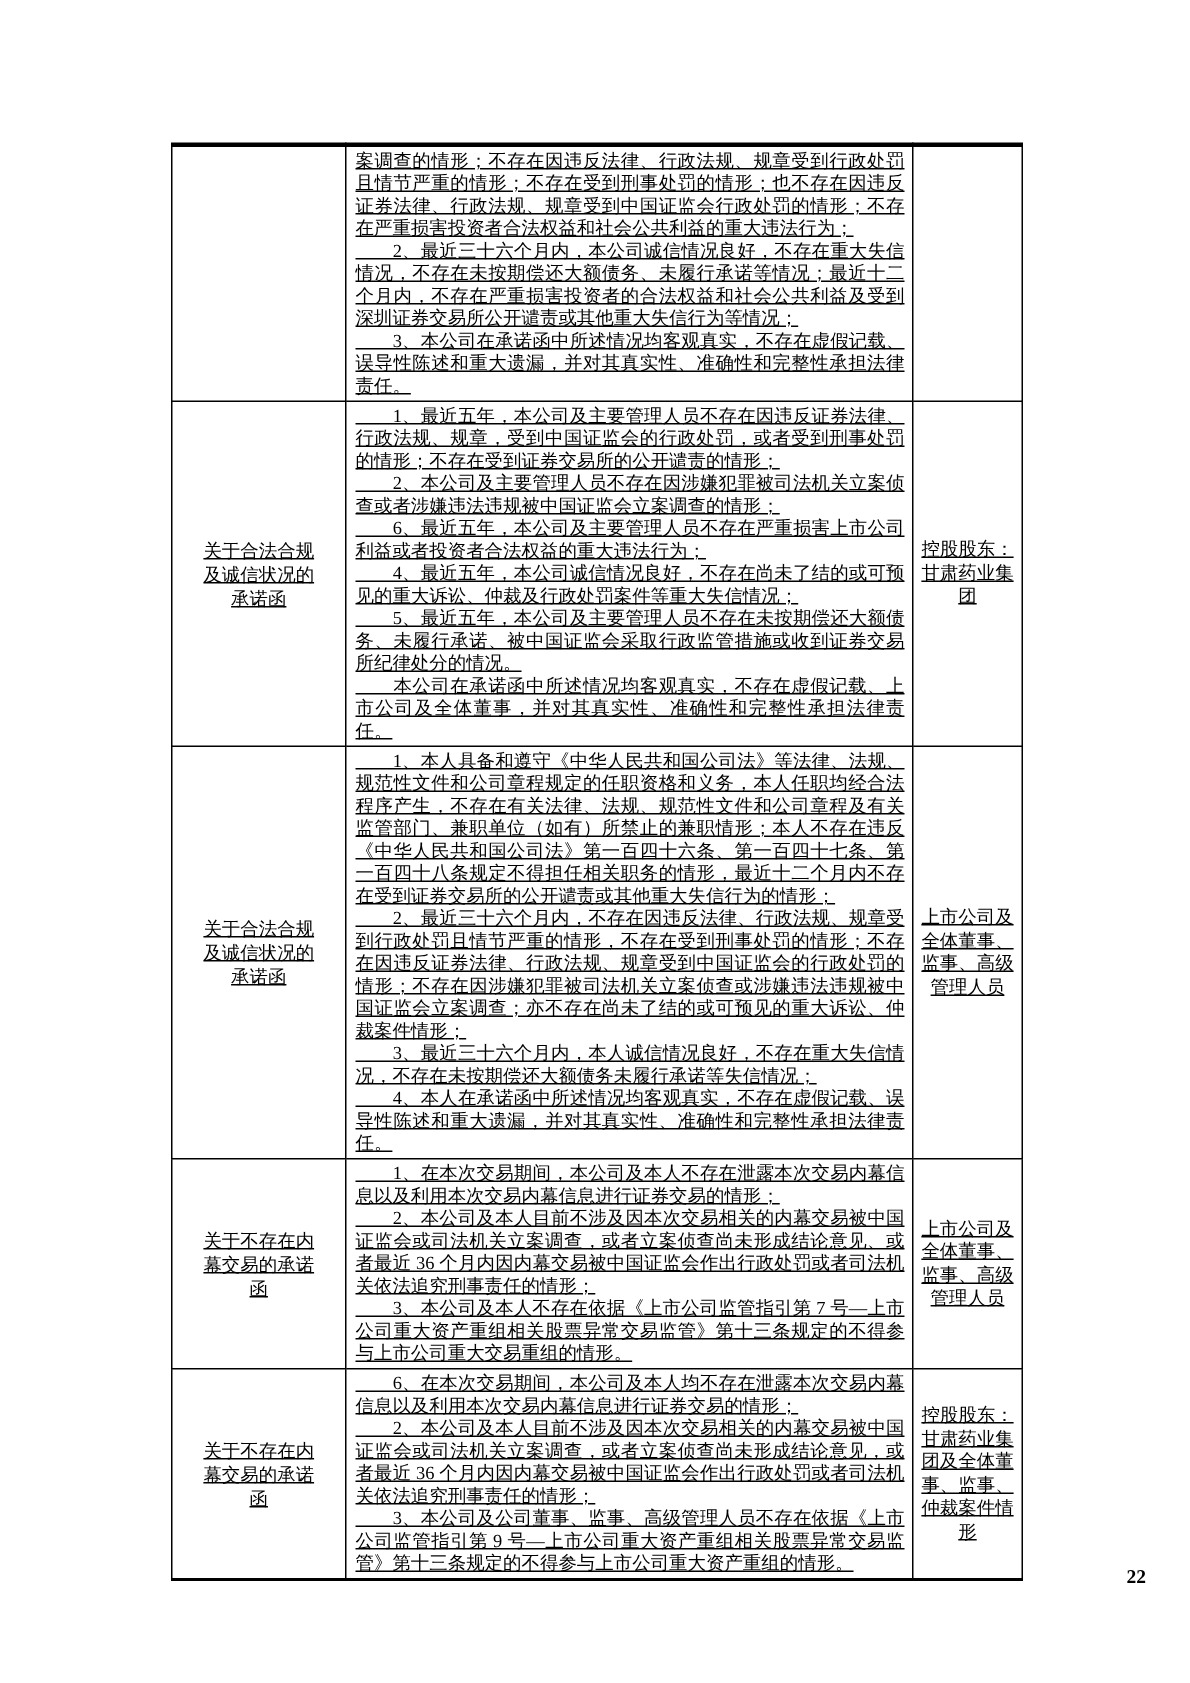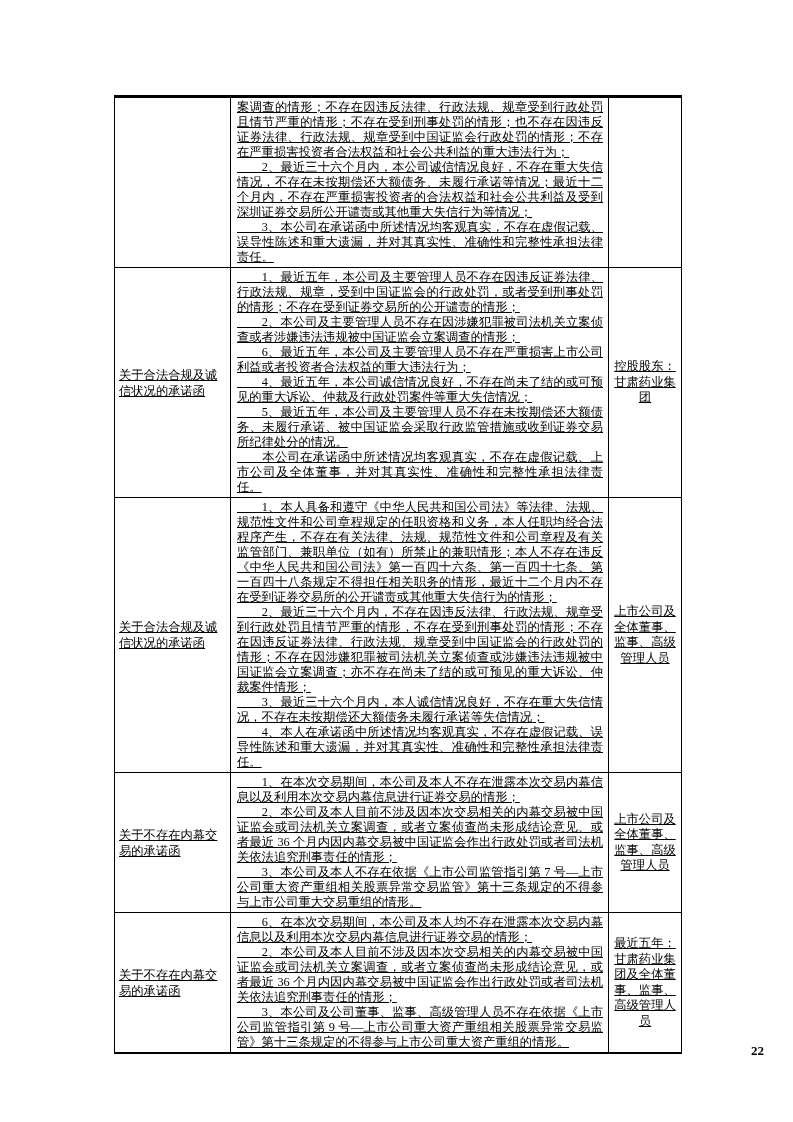--- a/index.html
+++ b/index.html
@@ -31,24 +31,24 @@
   }
   table.doc-table td {
     border: 1px solid #000;
     vertical-align: middle;
     overflow: hidden;
   }
   col.c1 { width: 116px; }
   col.c2 { width: 378px; }
   col.c3 { width: 73px; }
   td.label-cell {
-    padding: 3px 4px;
+    padding: 3px 16px;
     font-size: 12.3px;
     line-height: 16px;
-    text-align: left;
+    text-align: center;
     word-break: break-all;
   }
   td.content-cell {
     padding: 2px 5px 2px 6px;
     vertical-align: top;
   }
   td.content-cell .para {
     margin: 0;
     font-size: 12.3px;
     line-height: 15px;
@@ -122,20 +122,20 @@
           </td>
         <td class="party-cell">上市公司及全体董事、监事、高级管理人员</td>
       </tr>
       <tr>
         <td class="label-cell">关于不存在内幕交易的承诺函</td>
         <td class="content-cell">
             <p class="para">　　6、在本次交易期间，本公司及本人均不存在泄露本次交易内幕信息以及利用本次交易内幕信息进行证券交易的情形；</p>
             <p class="para">　　2、本公司及本人目前不涉及因本次交易相关的内幕交易被中国证监会或司法机关立案调查，或者立案侦查尚未形成结论意见，或者最近 36 个月内因内幕交易被中国证监会作出行政处罚或者司法机关依法追究刑事责任的情形；</p>
             <p class="para">　　3、本公司及公司董事、监事、高级管理人员不存在依据《上市公司监管指引第 9 号—上市公司重大资产重组相关股票异常交易监管》第十三条规定的不得参与上市公司重大资产重组的情形。</p>
           </td>
-        <td class="party-cell">最近五年：甘肃药业集团及全体董事、监事、高级管理人员</td>
+        <td class="party-cell">控股股东：甘肃药业集团及全体董事、监事、仲裁案件情形</td>
       </tr>
     </tbody>
   </table>
 
   <div class="page-number">22</div>
 
 </div>
 
 </body></html>

